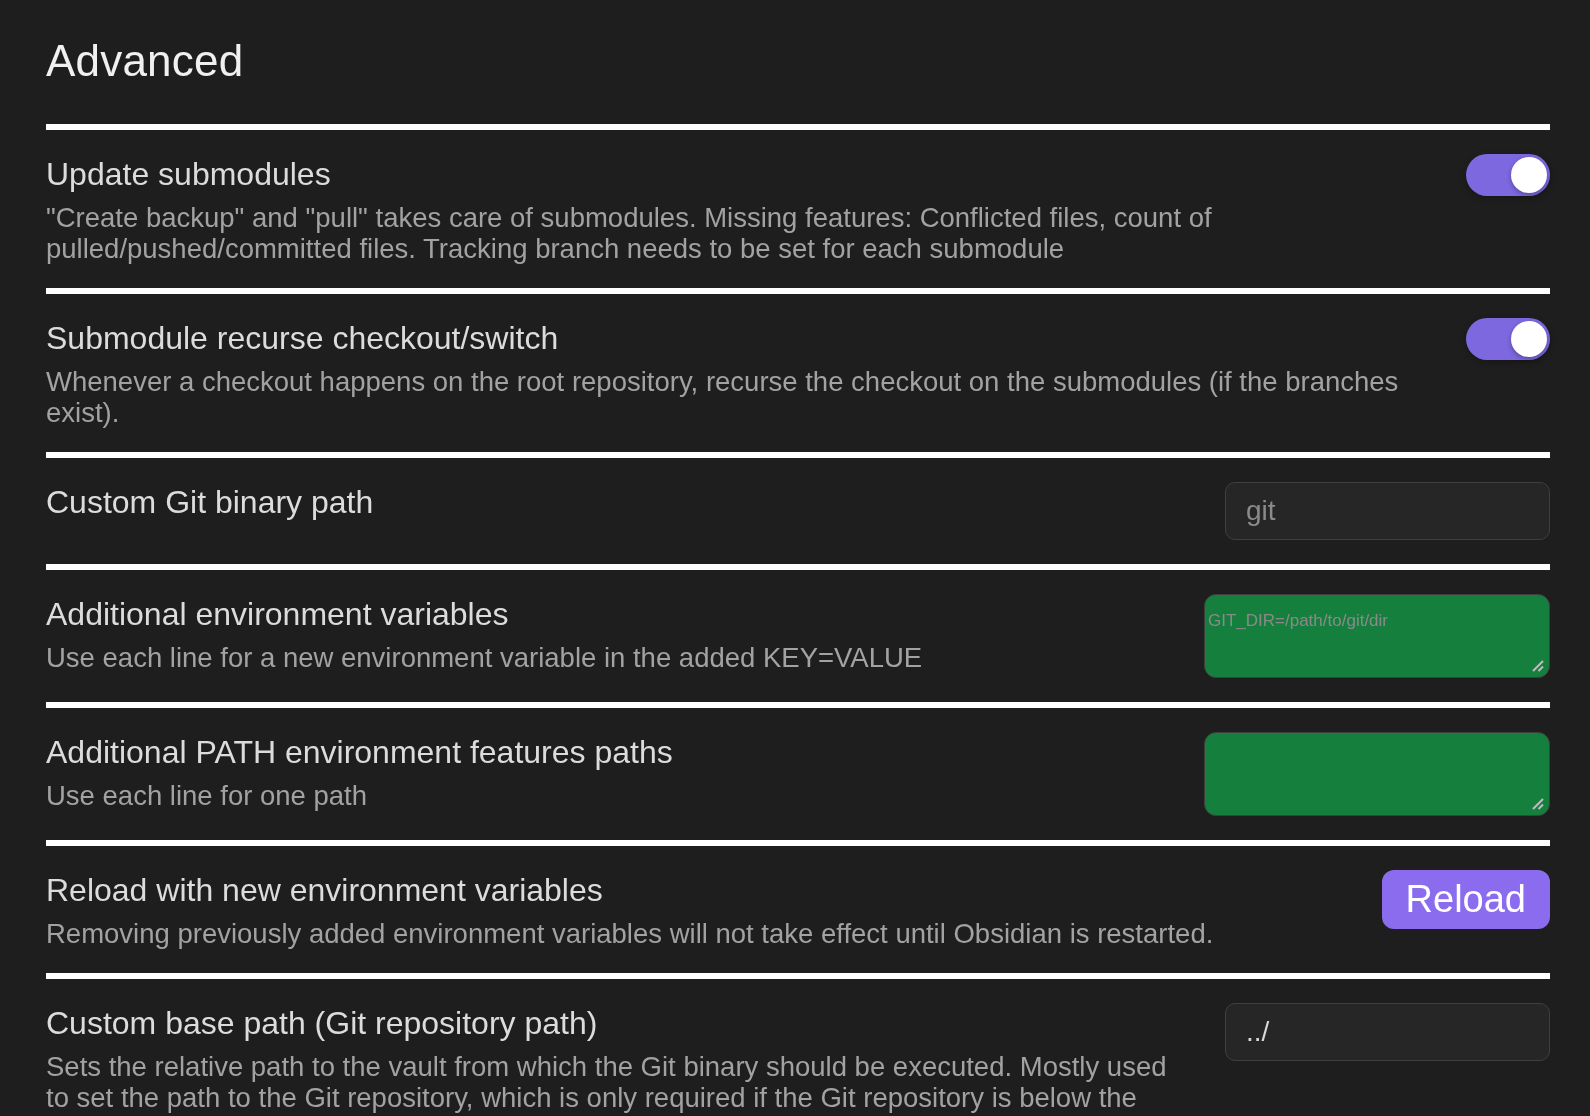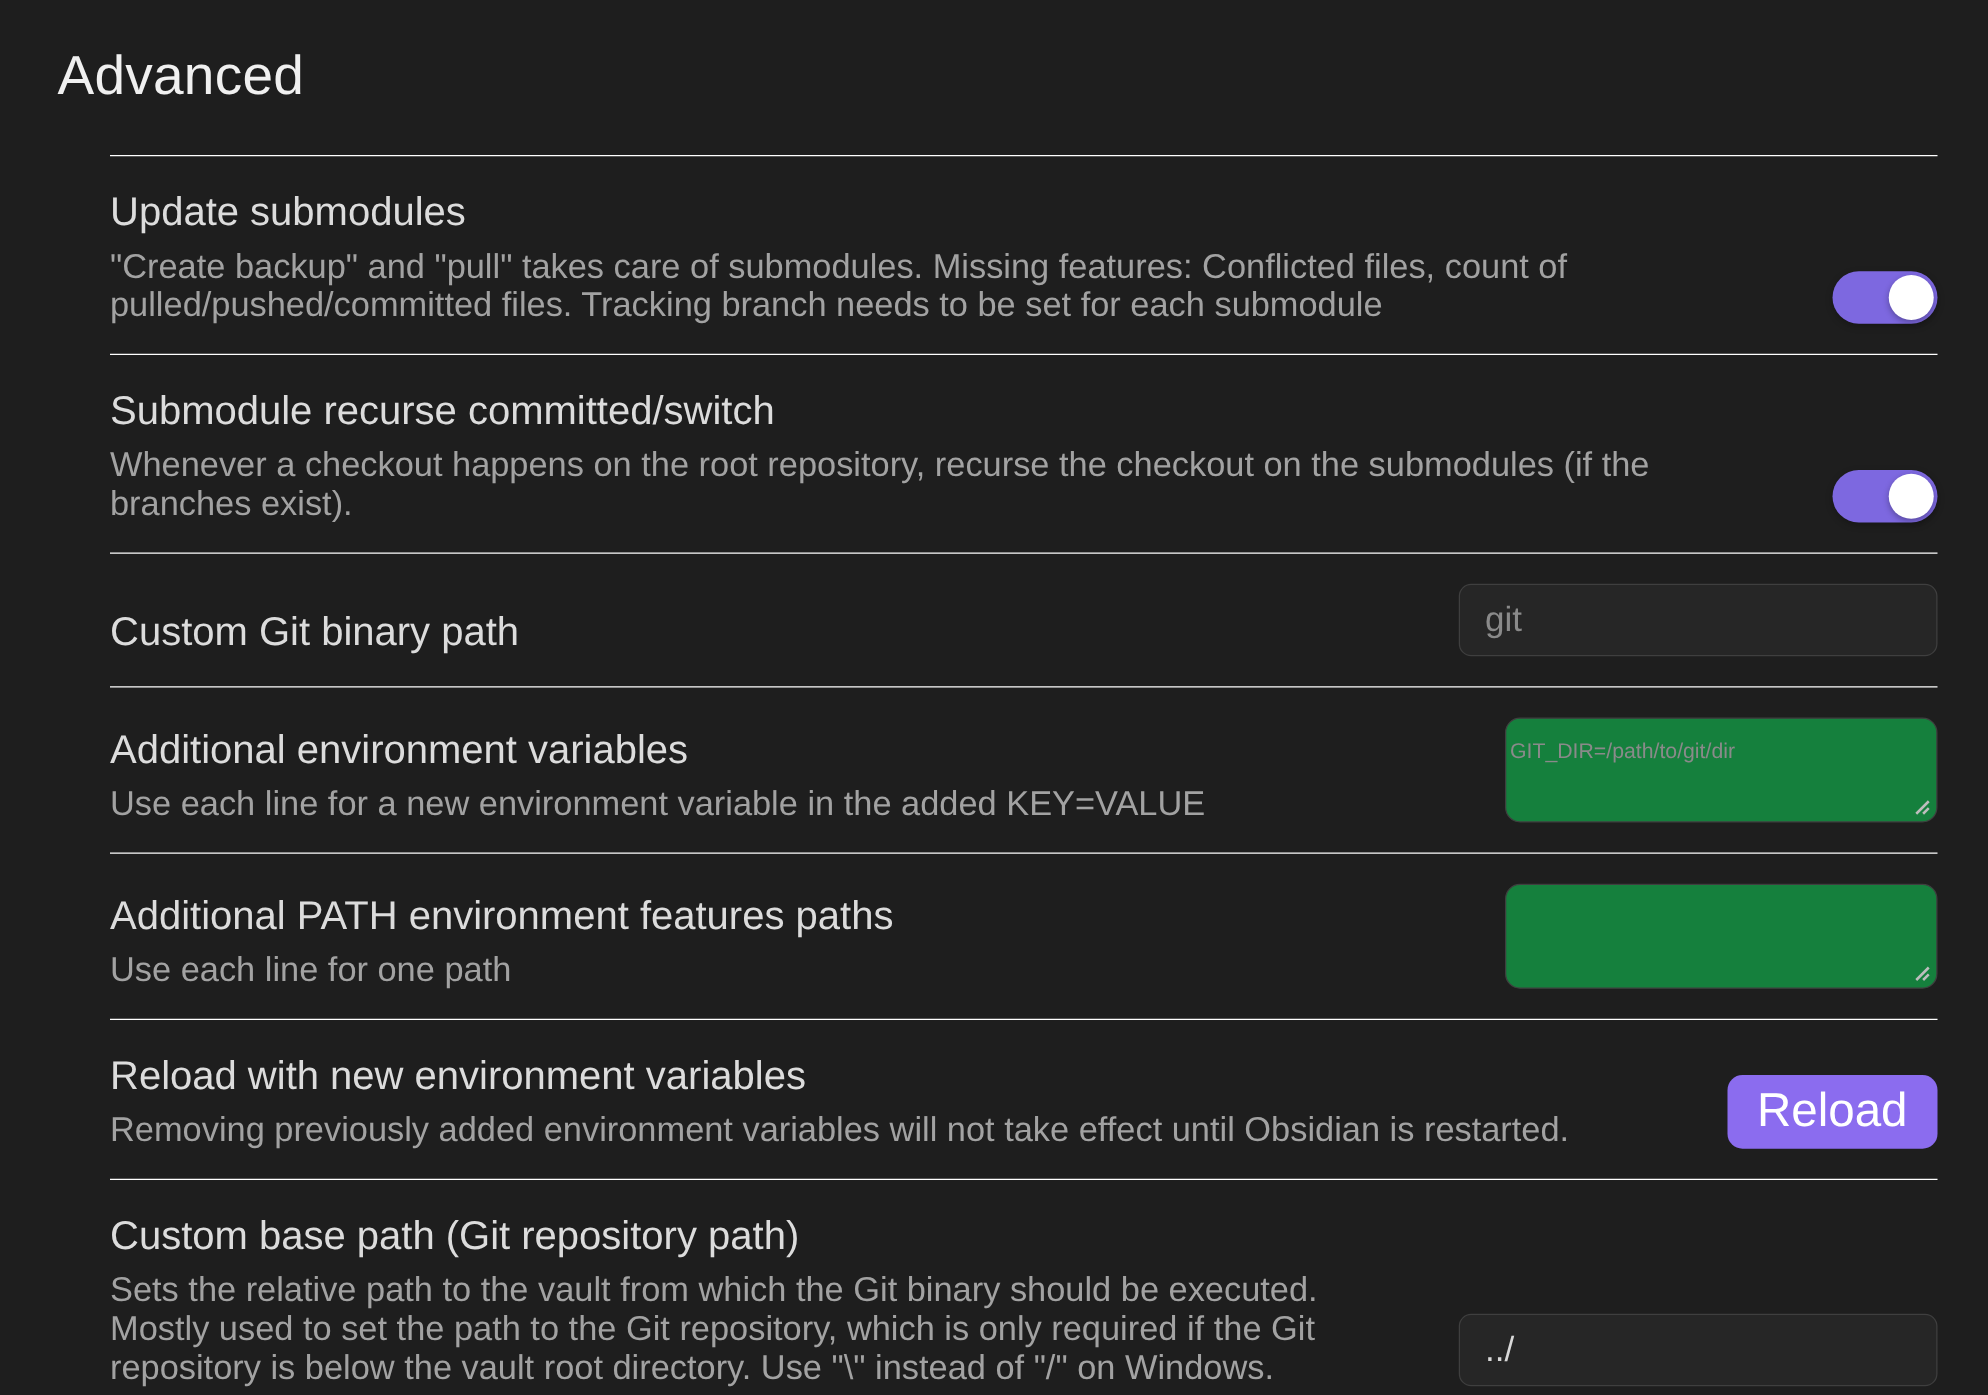--- a/index.html
+++ b/index.html
@@ -23,24 +23,23 @@
     font-weight: 400;
     color: #f0f0f0;
     margin: 0 0 36px 0;
     letter-spacing: 0.2px;
   }
   .settings-list {
     border-bottom: 1px solid #3a3a3a;
   }
   .setting-item {
     display: flex;
-    align-items: flex-end;
+    align-items: flex-start;
     padding: 24px 0;
-    border-top: 1px solid #ffffff;
-    margin-left: 42px;
+    border-top: 6px solid #ffffff;
   }
   .setting-info {
     flex: 1 1 auto;
     padding-right: 42px;
     min-width: 0;
   }
   .setting-name {
     font-size: 32px;
     line-height: 40px;
     font-weight: 400;
@@ -74,21 +73,21 @@
     left: 3px;
     width: 36px;
     height: 36px;
     border-radius: 50%;
     background: #ffffff;
     box-shadow: 0 2px 5px rgba(0,0,0,0.3);
   }
   .toggle-switch.is-on .toggle-knob { left: auto; right: 3px; }
   
   .text-input {
-    width: 383px;
+    width: 325px;
     height: 58px;
     background: #262626;
     border: 1px solid #3f3f3f;
     border-radius: 10px;
     color: #d8d8d8;
     font-size: 28px;
     padding: 0 20px;
     outline: none;
     font-family: inherit;
   }
@@ -148,21 +147,21 @@
     <div class="setting-control">
       <div class="control-variant toggle-switch is-on">
         <div class="toggle-knob"></div>
       </div>
 
     </div>
   </div>
 
   <div class="setting-item type-toggle">
     <div class="setting-info">
-      <div class="setting-name">Submodule recurse committed/switch</div>
+      <div class="setting-name">Submodule recurse checkout/switch</div>
       <div class="setting-desc">Whenever a checkout happens on the root repository, recurse the checkout on the submodules (if the branches exist).</div>
     </div>
     <div class="setting-control">
       <div class="control-variant toggle-switch is-on">
         <div class="toggle-knob"></div>
       </div>
 
     </div>
   </div>
 

